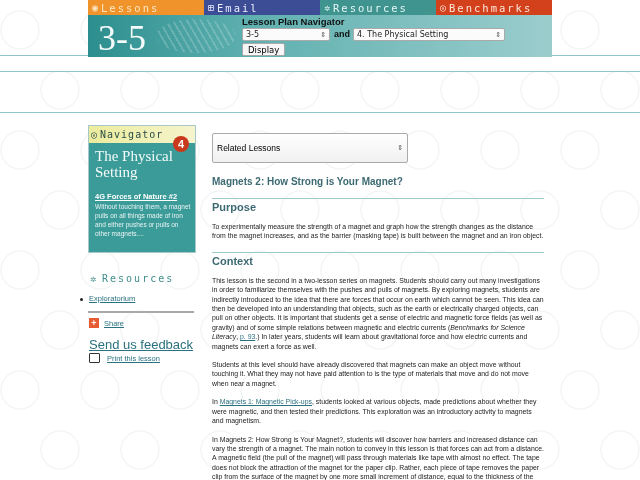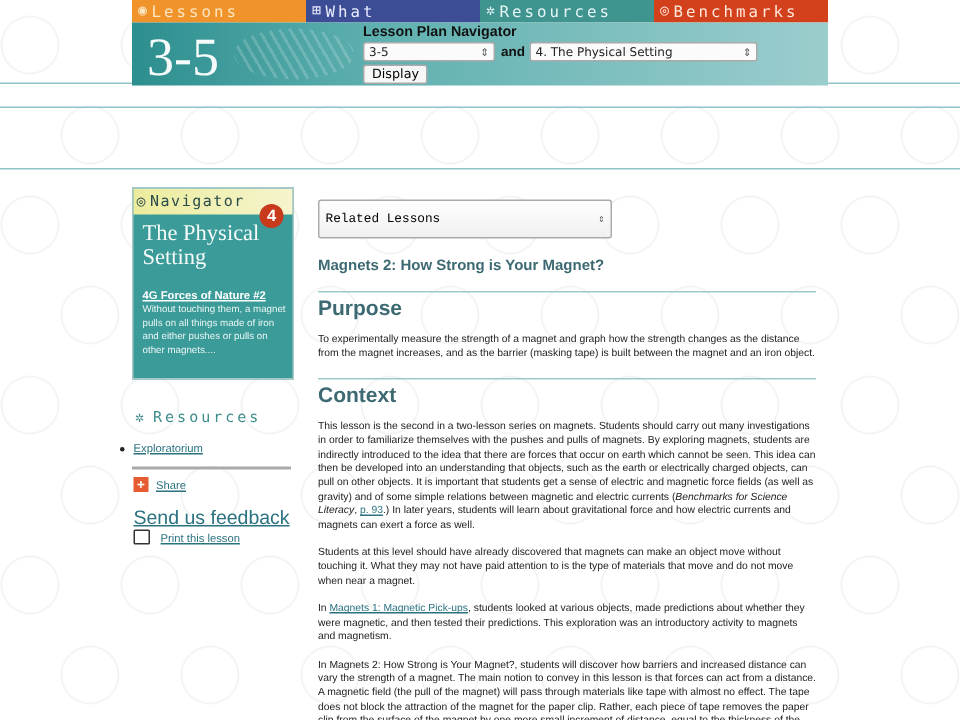--- a/index.html
+++ b/index.html
@@ -133,28 +133,28 @@
   .share { position: absolute; left: 89px; top: 318px; display: flex; align-items: center; gap: 5px; font-size: 7.5px; }
   .share-ico { width: 10px; height: 10px; background: #e65b32; color: #fff; font-size: 9px; line-height: 10px; text-align: center; font-weight: bold; }
   .feedback { position: absolute; left: 89px; top: 337px; font-size: 13px; }
   .print { position: absolute; left: 89px; top: 353px; display: flex; align-items: center; gap: 7px; font-size: 7.5px; }
   .print-ico { width: 11px; height: 10px; border: 1px solid #333; border-radius: 1px; position: relative; }
   .link { color: #2b7280; text-decoration: underline; }
 
   
   .main { position: absolute; left: 212px; top: 133px; width: 332px; }
   .related {
-    width: 196px; height: 14px; border: 1px solid #aaa; border-radius: 2px;
-    background: linear-gradient(#fff, #f0f0f0); font-family: Liberation Mono, monospace; font-size: 8.5px;
-    display: flex; align-items: center; justify-content: space-between; padding: 12px 4px;
+    width: 196px; height: 30px; border: 1px solid #aaa; border-radius: 2px;
+    background: linear-gradient(#fff, #f0f0f0); font-family: Liberation Sans, sans-serif; font-size: 8.5px;
+    display: flex; align-items: center; justify-content: space-between; padding: 0 4px;
   }
   .title { margin-top: 13px; font-size: 10px; font-weight: bold; color: #3d6a72; }
   .h2 {
     margin-top: 11px; border-top: 1px solid #9ccaca; padding-top: 2px;
-    font-size: 14px; font-weight: bold; color: #3d6a72;
+    font-size: 11px; font-weight: bold; color: #3d6a72;
   }
   .p { font-size: 6.9px; line-height: 9.4px; color: #222; margin-top: 9px; }
   .p em { font-style: italic; }
 </style>
 </head>
 <body>
 
 <div class="hex-bg"></div>
 <div class="hline" style="top:55px"></div>
 <div class="hline" style="top:71px"></div>
@@ -162,21 +162,21 @@
 
 <div class="wrap">
 
   <div class="nav">
     <div class="nav-item nav-lessons">
       <span class="nav-ico">◉</span>
       <span>Lessons</span>
     </div>
     <div class="nav-item nav-tools">
       <span class="nav-ico">⊞</span>
-      <span>What</span>
+      <span>Email</span>
     </div>
     <div class="nav-item nav-resources">
       <span class="nav-ico">✲</span>
       <span>Resources</span>
     </div>
     <div class="nav-item nav-benchmarks">
       <span class="nav-ico">◎</span>
       <span>Benchmarks</span>
     </div>
   </div>

